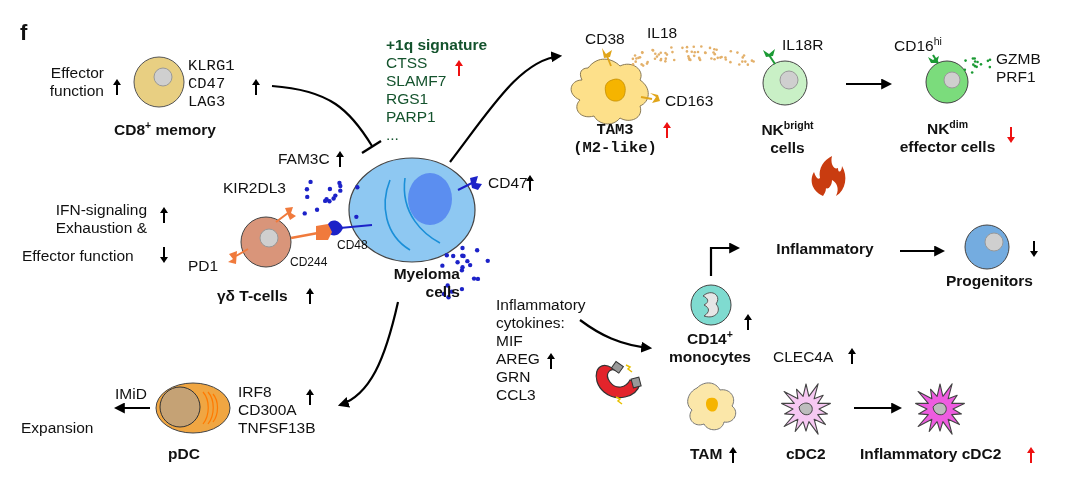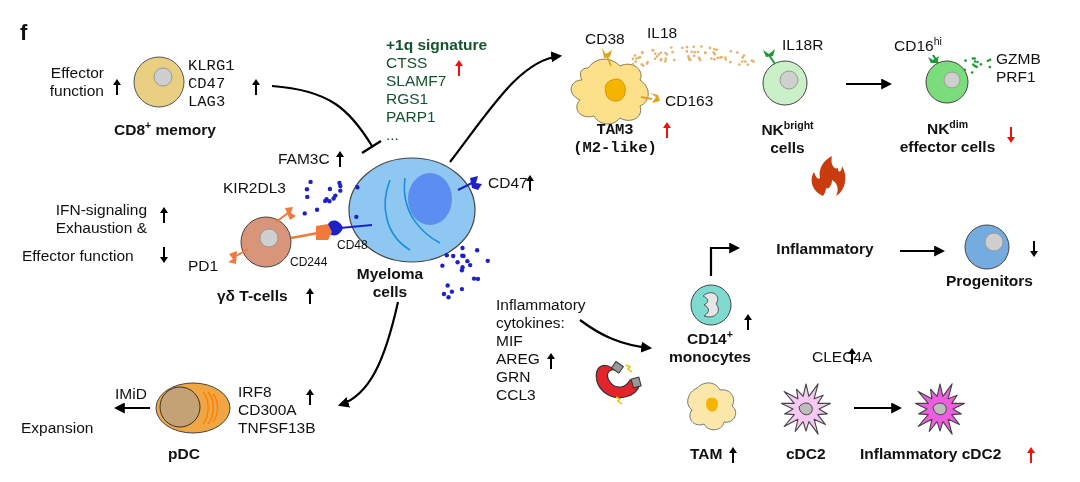--- a/index.html
+++ b/index.html
@@ -367,21 +367,21 @@
   <span>CTSS</span>
   <span>SLAMF7</span>
   <span>RGS1</span>
   <span>PARP1</span>
   <span>...</span>
 </div>
 
 <div class="t" style="left:278px;top:150px;">FAM3C</div>
 <div class="t" style="left:488px;top:174px;">CD47</div>
 <div class="t sm" style="left:337px;top:236px;">CD48</div>
-<div class="t b c stack" style="left:340px;top:265px;width:100px;">
+<div class="t b c stack" style="left:360px;top:265px;width:100px;text-align:right;">
   <span>Myeloma</span>
   <span>cells</span>
 </div>
 
 <div class="t" style="left:223px;top:179px;">KIR2DL3</div>
 <div class="t" style="left:188px;top:257px;">PD1</div>
 <div class="t sm" style="left:290px;top:253px;">CD244</div>
 <div class="t b" style="left:217px;top:287px;">γδ T-cells</div>
 <div class="t r stack" style="left:20px;top:201px;width:127px;">
   <span>IFN-signaling</span>
@@ -424,21 +424,21 @@
   <span>MIF</span>
   <span>AREG</span>
   <span>GRN</span>
   <span>CCL3</span>
 </div>
 
 <div class="t b c" style="left:660px;top:330px;width:100px;">
   <div><span>CD14</span><sup>+</sup></div>
   <div>monocytes</div>
 </div>
-<div class="t" style="left:812px;top:348px;text-align:center;">CLEC4A</div>
+<div class="t" style="left:773px;top:348px;text-align:center;">CLEC4A</div>
 
 <div class="t b" style="left:690px;top:445px;">TAM</div>
 <div class="t b" style="left:786px;top:445px;">cDC2</div>
 <div class="t b" style="left:860px;top:445px;">Inflammatory cDC2</div>
 
 <div class="t" style="left:115px;top:385px;">IMiD</div>
 <div class="t" style="left:21px;top:419px;">Expansion</div>
 <div class="t stack" style="left:229px;top:383px;margin-left:9px;">
   <span>IRF8</span>
   <span>CD300A</span>

